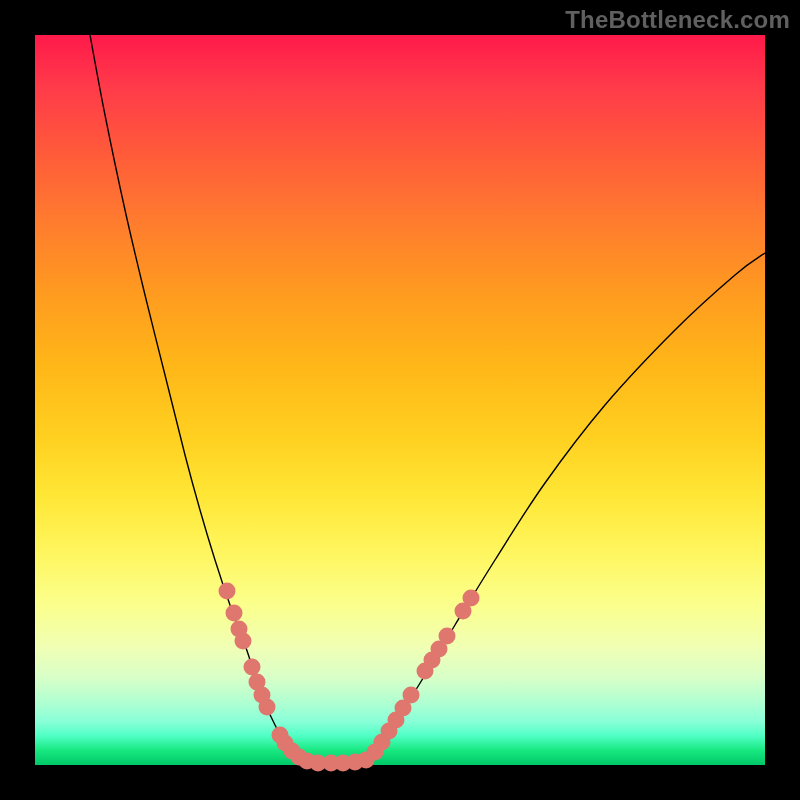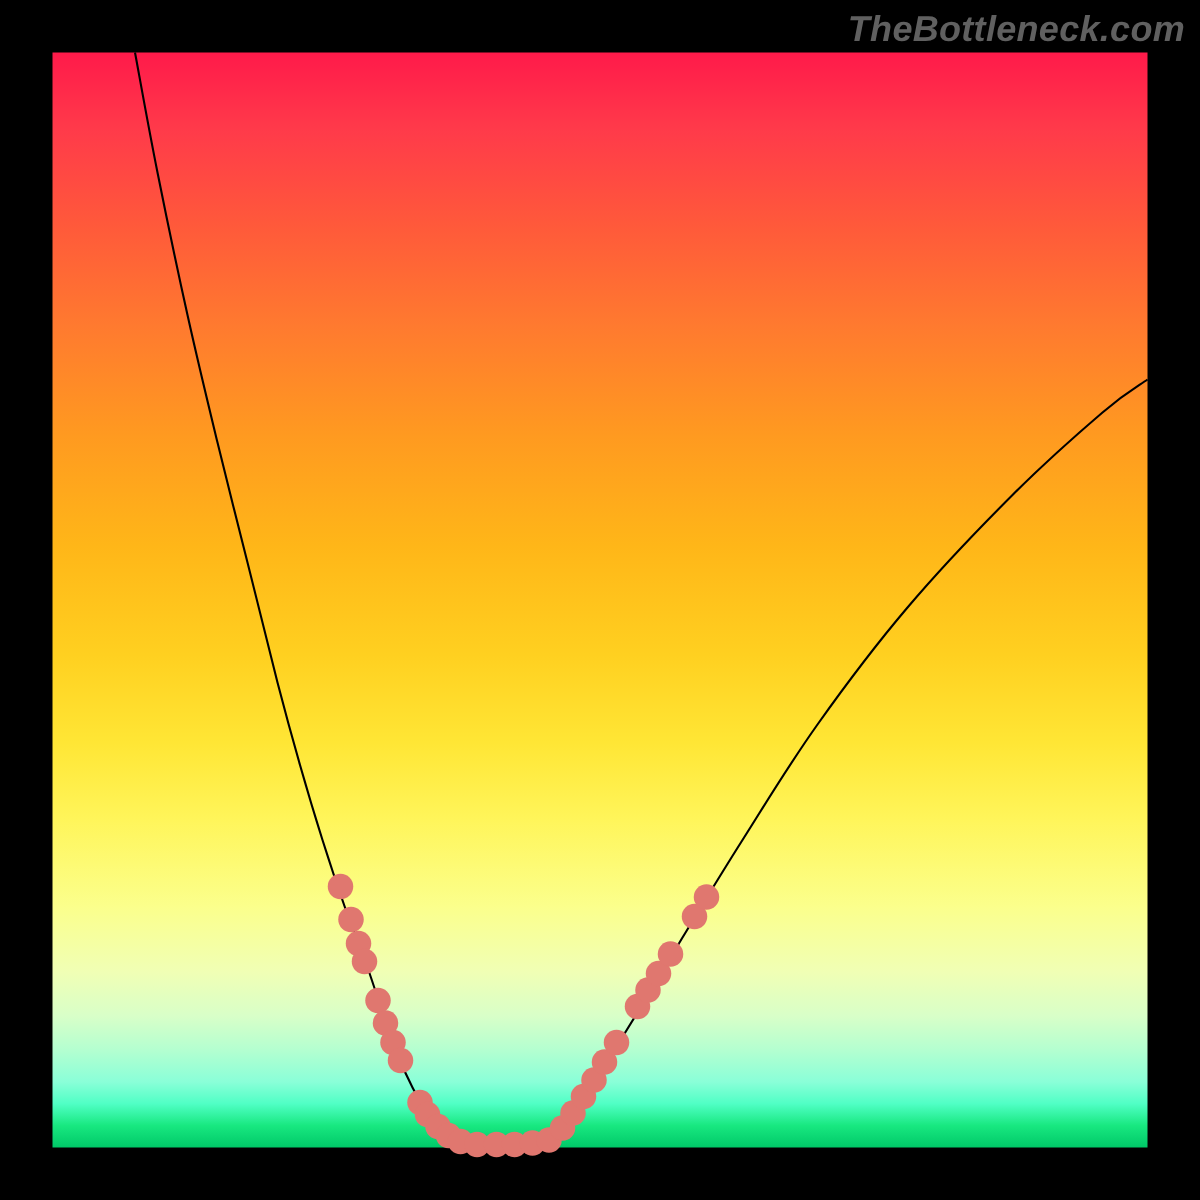--- a/index.html
+++ b/index.html
@@ -47,21 +47,20 @@
   }
   .watermark {
     position: absolute;
     top: 6px;
     right: 10px;
     font-size: 24px;
     font-weight: 600;
     color: #606060;
     letter-spacing: 0.2px;
     user-select: none;
-    font-style: italic;
   }
   svg.curve {
     position: absolute;
     left: 0;
     top: 0;
     width: 730px;
     height: 730px;
     overflow: visible;
   }
   .curve-path {

